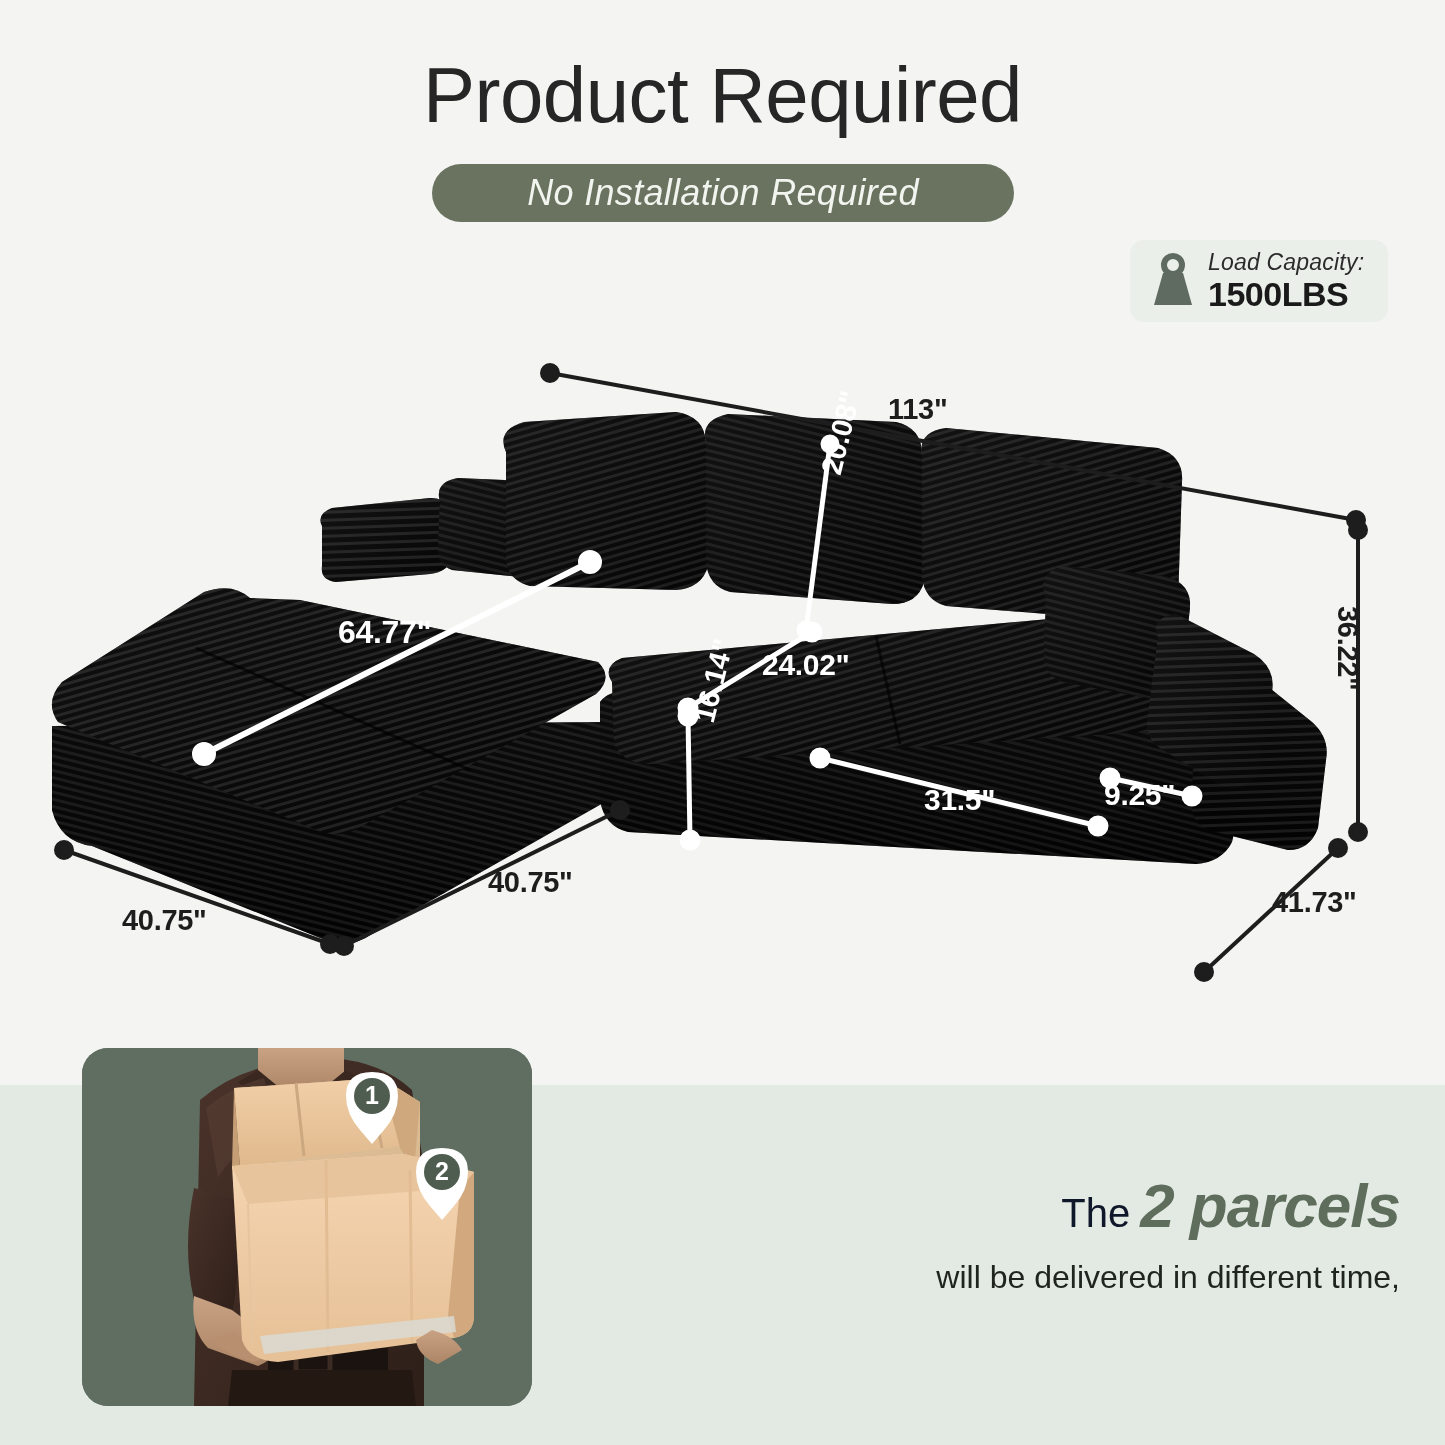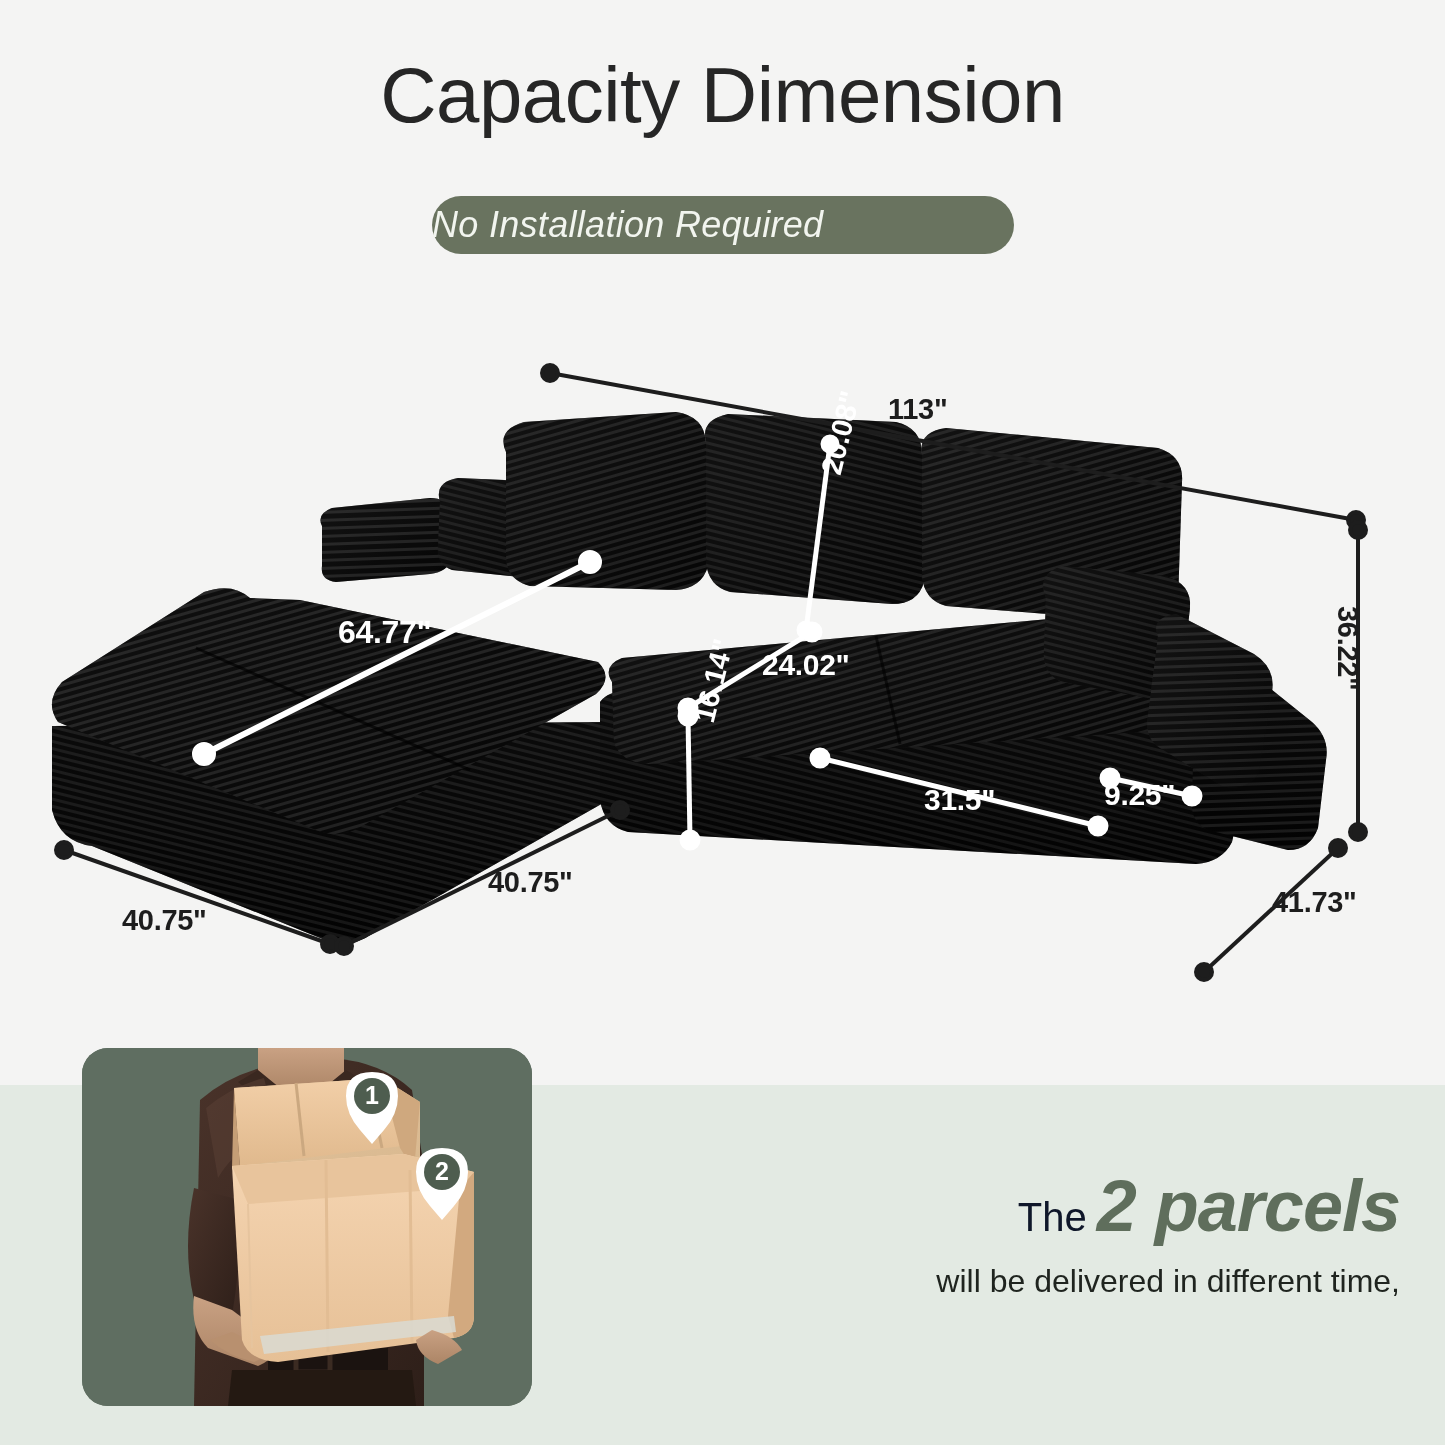--- a/index.html
+++ b/index.html
@@ -15,25 +15,25 @@
   
   .title{
     position:absolute;left:0;top:52px;width:1445px;
     text-align:center;
     font-size:78px;line-height:86px;
     font-weight:400;
     letter-spacing:-0.5px;
     color:#262626;
   }
   .pill{
-    position:absolute;left:432px;top:196px;
+    position:absolute;left:432px;top:164px;
     width:582px;height:58px;
     border-radius:29px;
     background:#69735f;
-    display:flex;align-items:center;justify-content:flex-start;
+    display:flex;align-items:center;justify-content:center;
   }
   .pill span{
     font-size:36px;font-style:italic;color:#f2f5ef;
     letter-spacing:.3px;font-weight:400;
   }
 
   
   .load-badge{
     position:absolute;left:1130px;top:240px;
     width:258px;height:82px;
@@ -96,37 +96,49 @@
   }
   .photo-card svg{display:block;}
 
   .parcel-copy{
     position:absolute;left:640px;top:1175px;width:760px;
     text-align:right;color:#1f241f;
   }
   .pc-line1{font-size:52px;line-height:62px;}
   .pc-line1 .small{font-size:40px;font-weight:400;color:#0f172a;}
   .pc-line1 .hi{
-    font-size:72px;font-weight:700;font-style:italic;
+    font-size:62px;font-weight:700;font-style:italic;
     color:#5f6e5c;letter-spacing:-1px;margin-left:10px;
   }
   .pc-line2{font-size:32px;line-height:54px;margin-top:6px;}
   .pc-line3{font-size:41px;line-height:54px;}
 </style>
 </head>
 <body>
 
 <div id="page">
 
-  <div class="title">Capacity Dimension</div>
+  <div class="title">Product Required</div>
 
   <div class="pill">
     <span>No Installation Required</span>
   </div>
 
+  <div class="load-badge">
+    <div class="weight-ico">
+      <svg viewBox="0 0 54 56" width="54" height="56">
+        <circle cx="27" cy="12" r="9" fill="none" stroke="#5f6b60" stroke-width="6"></circle>
+        <path d="M17 20 L37 20 L46 52 L8 52 Z" fill="#5f6b60"></path>
+      </svg>
+    </div>
+    <div class="load-text">
+      <span class="load-label">Load Capacity:</span>
+      <span class="load-value">1500LBS</span>
+    </div>
+  </div>
 
   <div class="stage">
     <svg width="1445" height="700" viewBox="0 0 1445 700">
       <defs>
         <linearGradient id="gTop" x1="0" y1="0" x2="0" y2="1">
           <stop offset="0" stop-color="#1c1c1c"></stop>
           <stop offset="1" stop-color="#0c0c0c"></stop>
         </linearGradient>
         <linearGradient id="gFront" x1="0" y1="0" x2="0" y2="1">
           <stop offset="0" stop-color="#151515"></stop>

